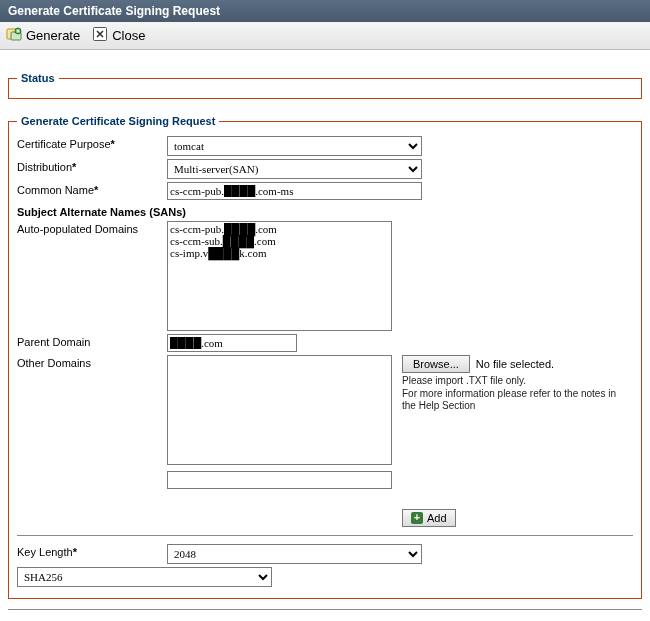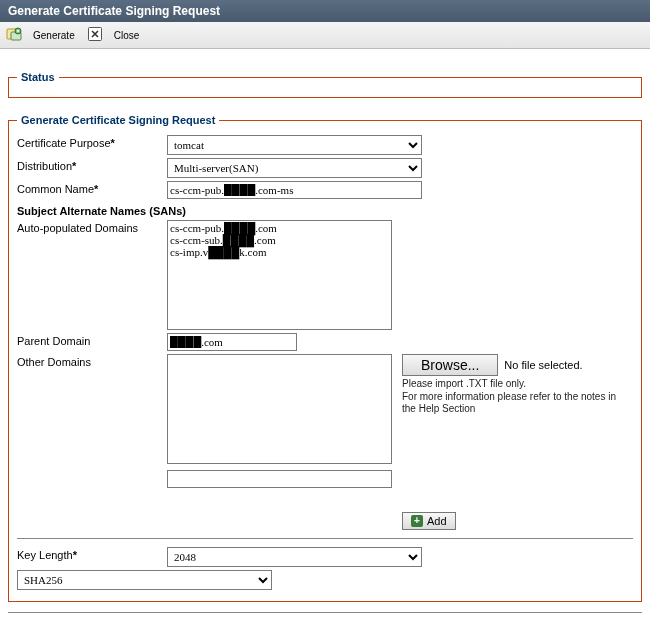--- a/index.html
+++ b/index.html
@@ -1,39 +1,39 @@
 <!DOCTYPE html>
 <html><head>
 <meta charset="utf-8">
 <style>
   html,body{margin:0;padding:0;font-family:Arial,Helvetica,sans-serif;font-size:11px;color:#000;background:#fff}
   .titlebar{background:linear-gradient(#5a6d82,#48596c);color:#fff;font-weight:bold;font-size:12px;padding:4px 8px}
   .toolbar{background:linear-gradient(#f5f5f5,#e5e5e5);border-bottom:1px solid #bbb;padding:4px 6px;display:flex;gap:12px;align-items:center}
-  .tool-btn{display:flex;align-items:center;gap:11px;cursor:pointer;font-size:10px}
+  .tool-btn{display:flex;align-items:center;gap:4px;cursor:pointer;font-size:13px}
   .tool-btn svg{width:16px;height:16px}
   .content{padding:6px 8px 10px 8px}
   fieldset{border:1px solid #c2410c;border-radius:0;margin:16px 0 10px 0;padding:6px 8px 8px 8px}
   legend{font-weight:bold;font-size:11px;padding:0 4px;color:#003366}
   .status-row{display:flex;align-items:center;gap:6px}
   .warn-icon svg{width:18px;height:18px}
   .form-row{display:flex;align-items:flex-start;margin:3px 0}
   .form-label{width:150px;flex:0 0 150px;padding-top:2px}
   .form-label .req{color:#000;font-weight:bold}
   .subhead{font-weight:bold;margin:6px 0 2px 0}
   select,input[type=text],textarea{font-family:Liberation Serif, serif;font-size:11px;border:1px solid #7a7a7a;background:#fff;padding:1px 2px;box-sizing:border-box}
   select{height:20px}
   input[type=text]{height:18px}
   textarea{resize:none}
   .sel-wide{width:255px}
   .txt-wide{width:255px}
   .ta-main{width:225px;height:110px}
   .ta-other{width:225px;height:110px}
   .browse-cell{display:flex;flex-direction:column;gap:2px;margin-left:10px;max-width:230px}
   .browse-line{display:flex;align-items:center;gap:6px}
-  .btn{font-family:Arial,Helvetica,sans-serif;font-size:14px;background:linear-gradient(#f8f8f8,#dcdcdc);border:1px solid #777;padding:2px 18px;cursor:pointer}
+  .btn{font-family:Arial,Helvetica,sans-serif;font-size:11px;background:linear-gradient(#f8f8f8,#dcdcdc);border:1px solid #777;padding:2px 10px;cursor:pointer}
   .helptext{font-size:10px;color:#222;line-height:1.25}
   .add-row{display:flex;align-items:center;gap:4px;margin-top:4px}
   .add-btn{display:flex;align-items:center;gap:4px;background:linear-gradient(#f8f8f8,#dcdcdc);border:1px solid #777;padding:2px 8px;cursor:pointer;font-size:11px}
   .add-btn .plus{width:12px;height:12px;background:#3a7a3a;color:#fff;font-weight:bold;line-height:12px;text-align:center;border-radius:2px;font-size:10px}
   hr.sep{border:none;border-top:1px solid #888;margin:8px 0}
   .footer-btns{display:flex;gap:6px;padding:4px 0}
 </style>
 </head>
 <body>
 

